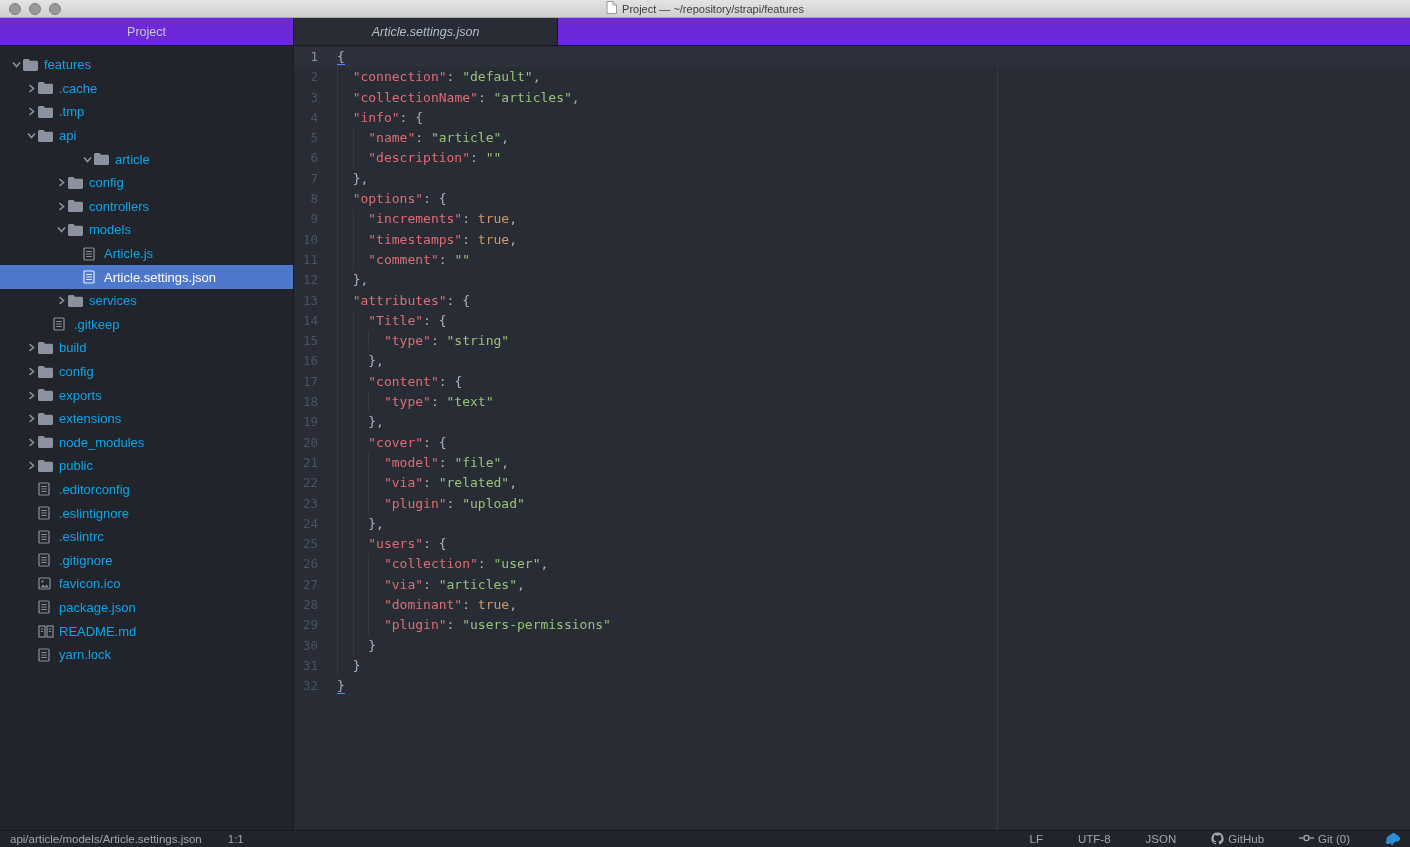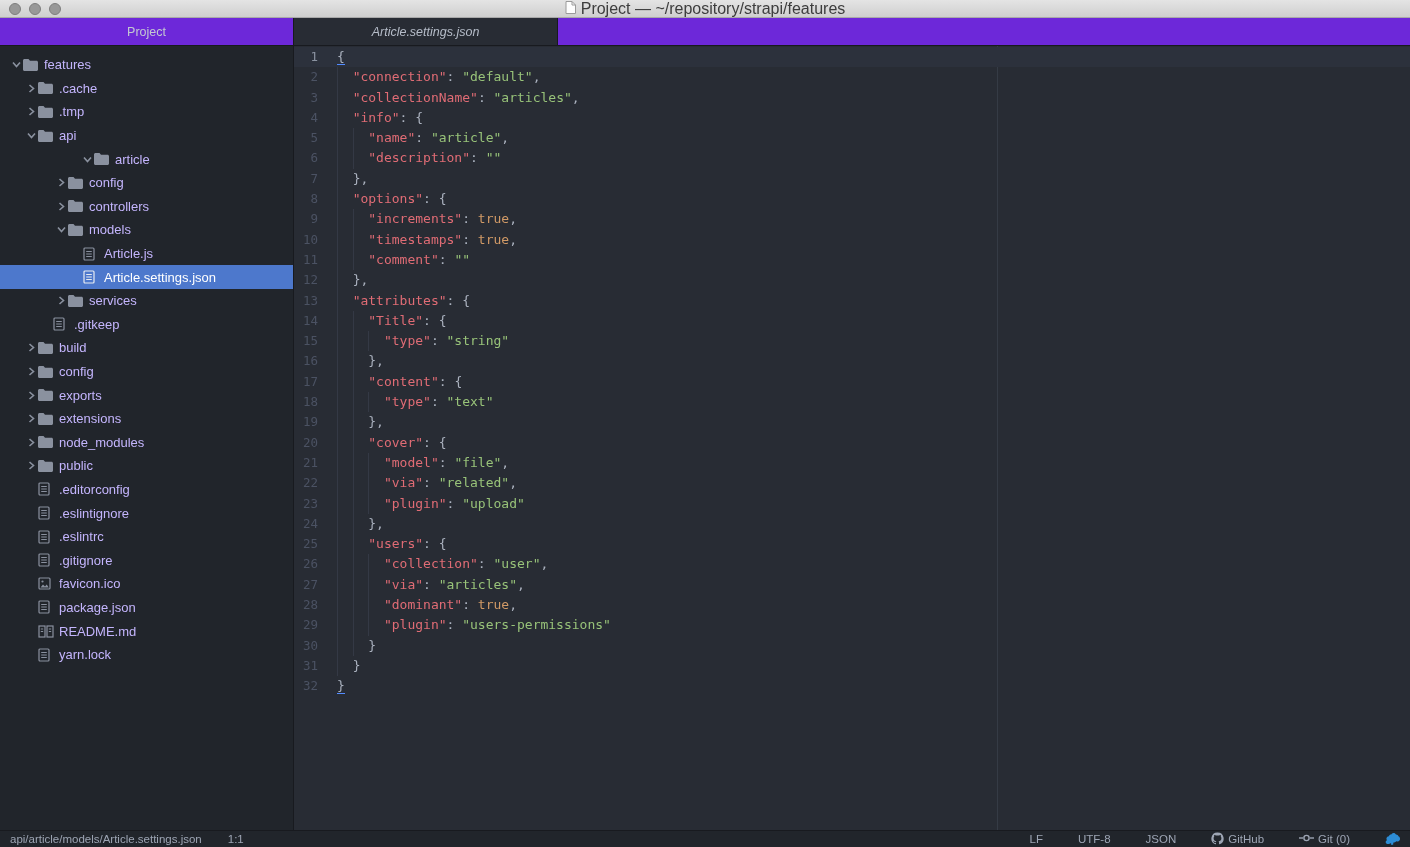--- a/index.html
+++ b/index.html
@@ -4,37 +4,37 @@
 <style>
   * { margin:0; padding:0; box-sizing:border-box; }
   html,body { width:1410px; height:847px; overflow:hidden; background:#282c34;
     font-family:"Liberation Sans", sans-serif; }
 
   
   .titlebar { position:relative; height:18px; background:linear-gradient(#e4e4e4,#cfcfcf);
     border-bottom:1px solid #a9a9a9; display:flex; align-items:center; justify-content:center; }
   .traffic { position:absolute; left:9px; top:0; height:100%; display:flex; align-items:center; gap:8px; }
   .light { width:12px; height:12px; border-radius:50%; background:#989898; border:1px solid #7e7e7e; }
-  .title-wrap { display:flex; align-items:center; gap:5px; font-size:16px; color:#3d3d3d; }
+  .title-wrap { display:flex; align-items:center; gap:5px; font-size:11px; color:#3d3d3d; }
   .doc-ico { display:inline-block; }
 
   
   .tabrow { height:28px; display:flex; background:#6d28d9; border-bottom:1px solid #181a1f; }
   .tree-header { width:294px; flex:none; display:flex; align-items:center; justify-content:center;
     font-size:12.5px; color:#c3c8d1; border-right:1px solid #181a1f; }
   .tab { width:264px; flex:none; display:flex; align-items:center; justify-content:center;
     background:#282c34; border-right:1px solid #181a1f; font-size:12.5px; font-style:italic;
     color:#b6bdc9; }
   .tab-filler { flex:1; }
 
   
   .main { display:flex; height:784px; }
   .tree { width:294px; flex:none; background:#21252b; border-right:1px solid #181a1f;
     padding-top:7px; overflow:hidden; }
-  .tree-row { height:23.6px; display:flex; align-items:center; font-size:13px; color:#c4b5fd;
+  .tree-row { height:23.6px; display:flex; align-items:center; font-size:13px; color:#0ea5e9;
     white-space:nowrap; cursor:default; }
   .tree-row.selected { background:var(--accent_selection,#4d78cc); color:#ffffff; }
   .tree-row.selected svg * { stroke:#e8ecf2; }
   .chev { width:13px; flex:none; display:flex; align-items:center; justify-content:center; }
   .chev svg { transition:none; }
   .chev.exp svg { transform:rotate(90deg); }
   .spacer { width:13px; flex:none; }
   .t-ico { width:20px; flex:none; display:flex; align-items:center; }
   .t-label { padding-left:1px; }
 

